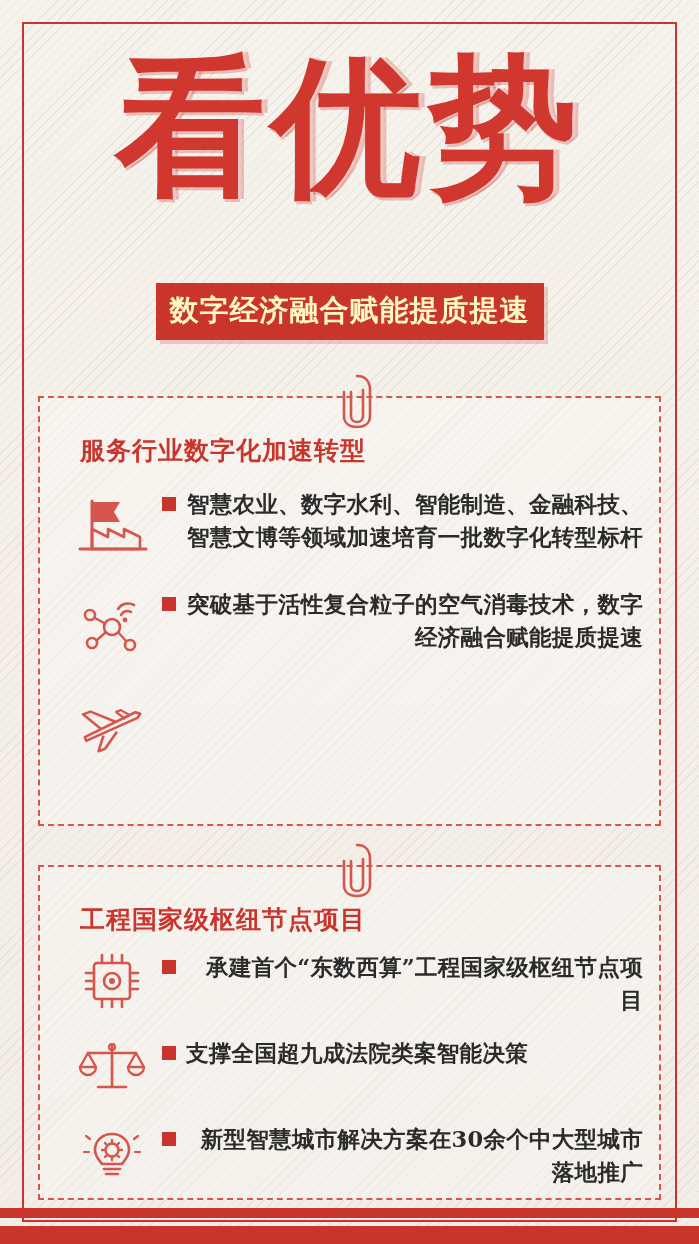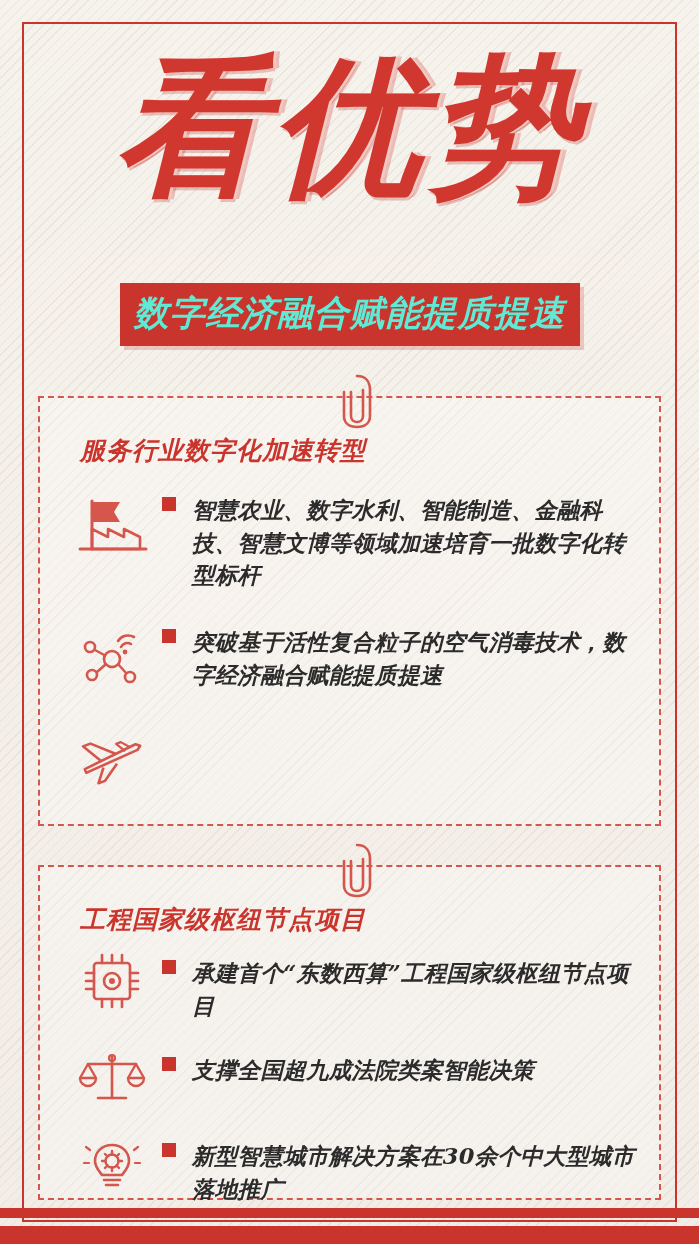--- a/index.html
+++ b/index.html
@@ -20,21 +20,20 @@
     height: 1244px;
     background:
       repeating-linear-gradient(135deg,
         rgba(255,255,255,0) 0px,
         rgba(255,255,255,0) 6px,
         rgba(205,195,185,0.28) 6px,
         rgba(205,195,185,0.28) 7px),
       linear-gradient(180deg, #f6f2ec 0%, #f2ede6 100%);
     box-sizing: border-box;
     overflow: hidden;
-    font-style: italic;
   }
 
   
   .frame {
     position: absolute;
     left: 22px;
     top: 22px;
     right: 22px;
     bottom: 22px;
     border: 2px solid #c9342c;
@@ -86,24 +85,24 @@
   .subtitle-wrap {
     position: absolute;
     left: 0;
     top: 283px;
     width: 699px;
     text-align: center;
   }
   .subtitle {
     display: inline-block;
     background: #c9342c;
-    color: #5eead4;
+    color: #fef9c3;
     font-family: "DejaVu Sans", sans-serif;
     font-weight: bold;
-    font-size: 35px;
+    font-size: 29px;
     line-height: 1;
     letter-spacing: 1px;
     padding: 13px 14px 15px 14px;
     white-space: nowrap;
     box-shadow: 4px 4px 0 rgba(201,52,44,0.22);
   }
 
   
   .card {
     position: absolute;
@@ -168,27 +167,28 @@
   }
   .bullet {
     width: 14px;
     height: 14px;
     min-width: 14px;
     background: #c9342c;
     margin-top: 9px;
     margin-right: 10px;
   }
   .row-text p {
-    margin: 6px;
+    margin: 0;
     font-family: "DejaVu Serif", serif;
     font-weight: bold;
     font-size: 22.5px;
     line-height: 1.45;
     color: #2b2b2b;
     letter-spacing: 0.3px;
+    text-align: right;
   }
 
   
   #card-2 .row-icon { height: 72px; }
   #card-2 .rows { top: 78px; }
   #card-2 .row { margin-bottom: 14px; }
 </style>
 </head>
 <body>
 

